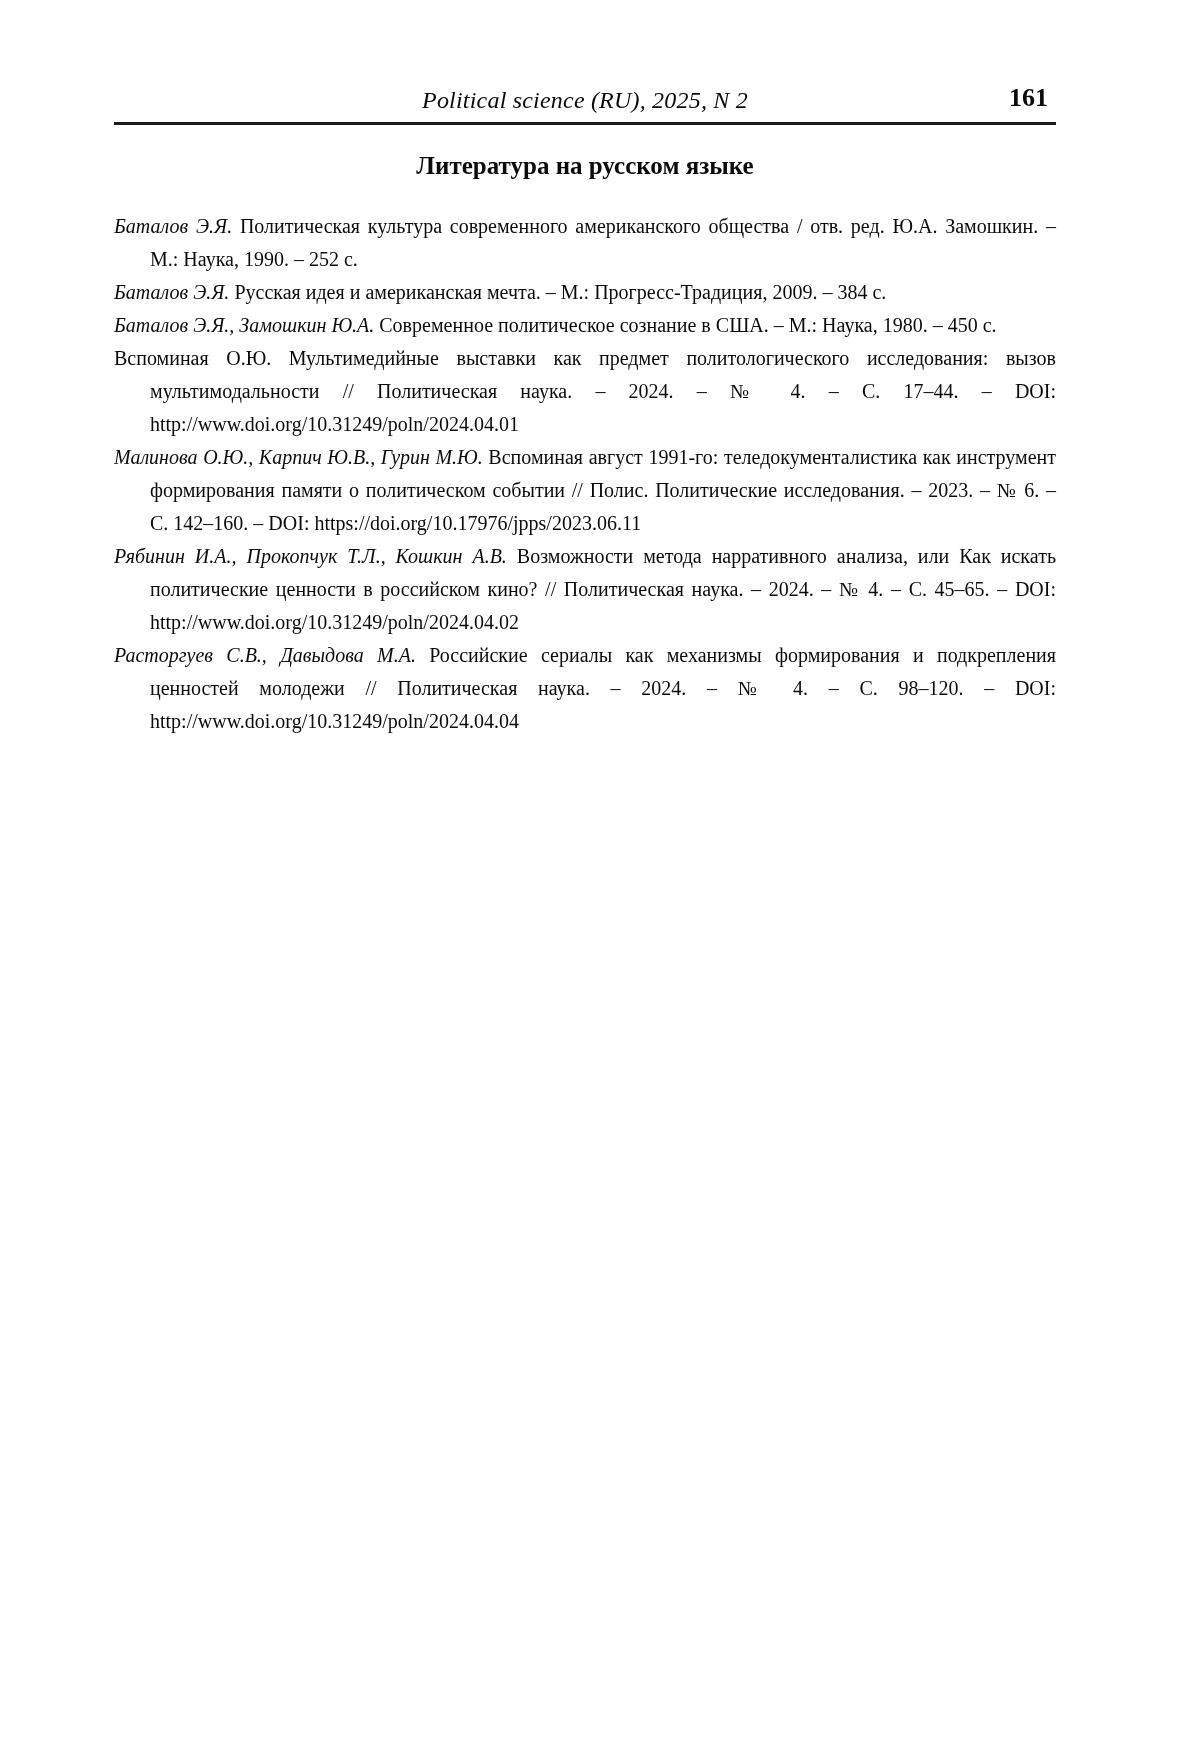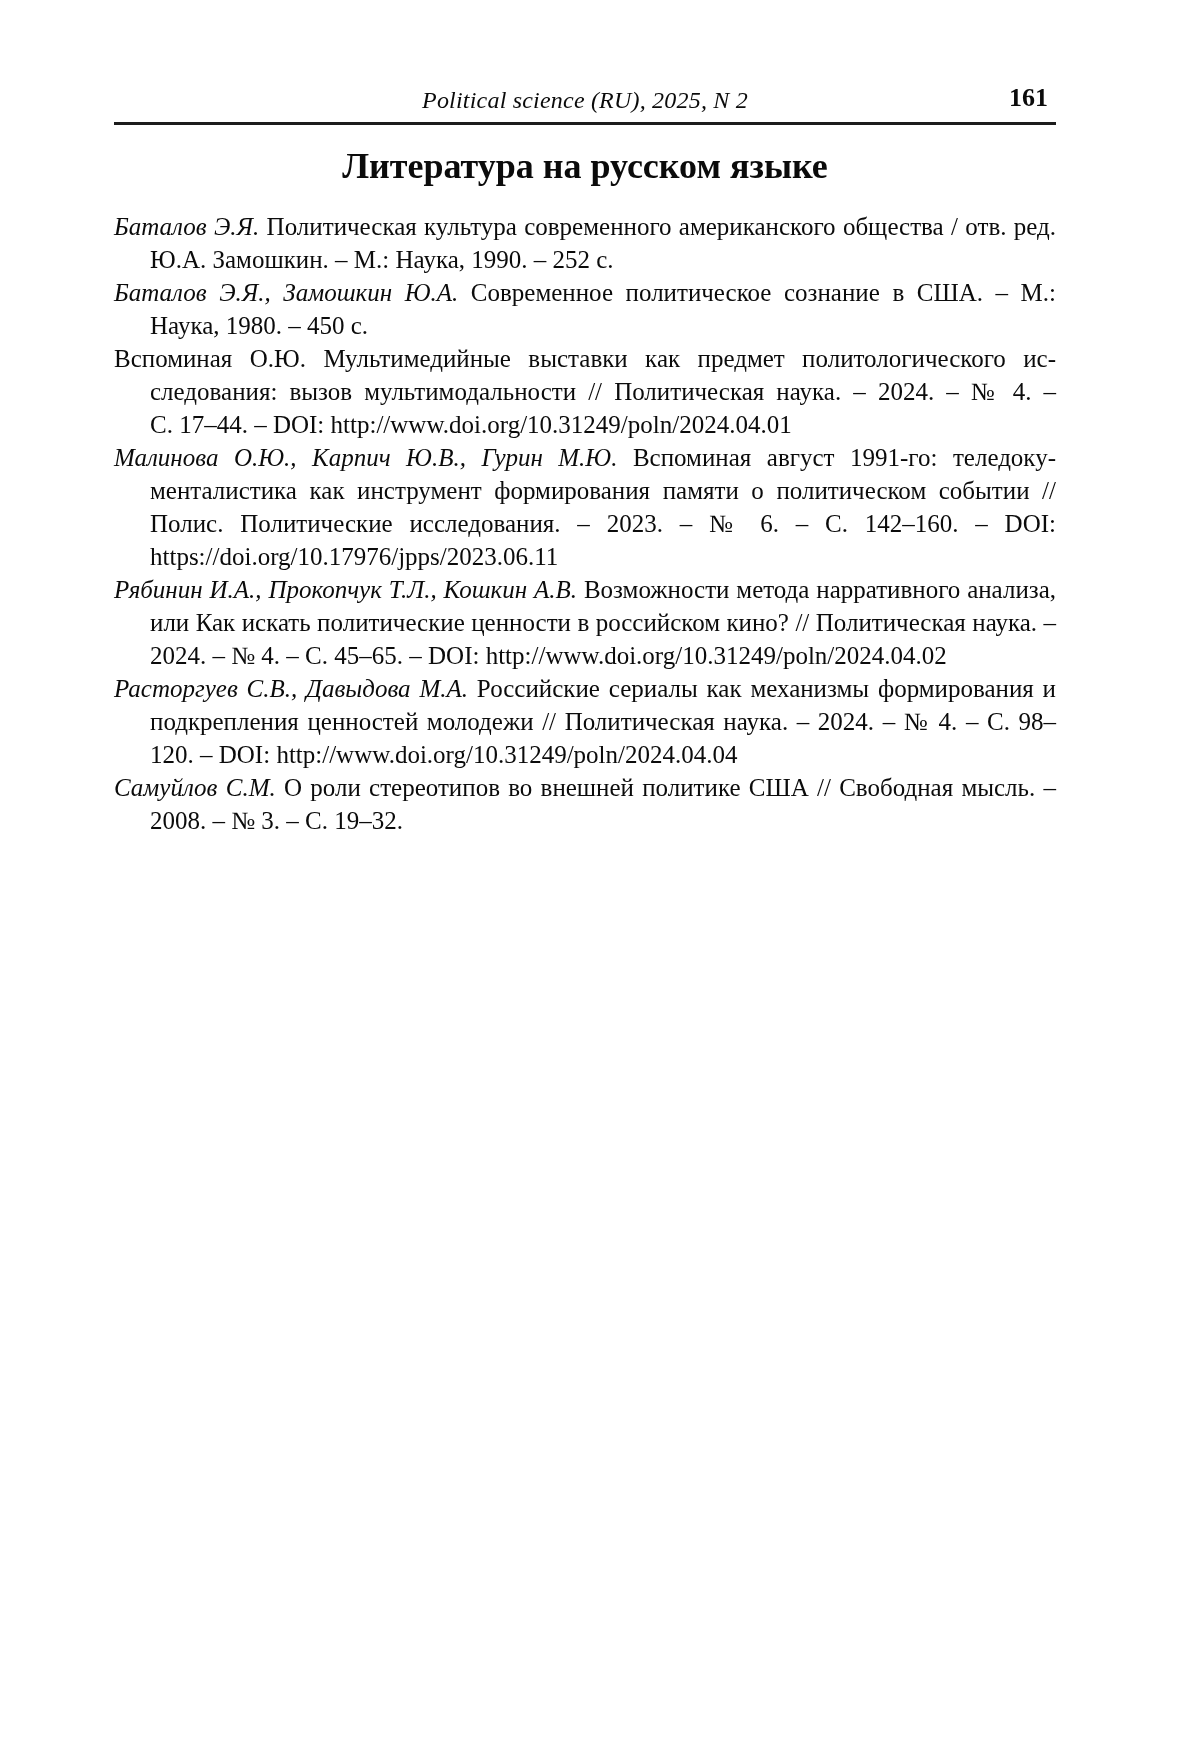--- a/index.html
+++ b/index.html
@@ -40,27 +40,27 @@
     line-height: 28px;
   }
   .header-rule {
     margin-top: 8px;
     height: 3px;
     background: #1c1c1c;
   }
   .section-title {
     margin: 24px 0 0 0;
     text-align: center;
-    font-size: 36px;
+    font-size: 25px;
     line-height: 34px;
     font-weight: bold;
   }
   .references {
     margin-top: 27px;
-    font-size: 25px;
+    font-size: 20px;
     line-height: 33px;
     text-align: justify;
   }
   .ref {
     margin: 0;
     padding-left: 36px;
     text-indent: -36px;
     hyphens: manual;
     -webkit-hyphens: manual;
   }
@@ -78,22 +78,22 @@
       <div class="journal-title">Political science (RU), 2025, N 2</div>
       <div class="page-number">161</div>
     </header>
 
     <div class="header-rule"></div>
 
     <h1 class="section-title">Литература на русском языке</h1>
 
     <div class="references" id="refs">
         <p class="ref"><span class="authors authors-italic">Баталов Э.Я.</span><span> Политическая культура современного американского общества / отв. ред. Ю.А. Замошкин. – М.: Наука, 1990. – 252 с.</span></p>
+        <p class="ref"><span class="authors authors-italic">Баталов Э.Я.</span><span> Русская идея и американская мечта. – М.: Прогресс-Традиция, 2009. – 384 с.</span></p>
         <p class="ref"><span class="authors authors-italic">Баталов Э.Я., Замошкин Ю.А.</span><span> Современное политическое сознание в США. – М.: Наука, 1980. – 450 с.</span></p>
         <p class="ref"><span class="authors">Вспоминая О.Ю.</span><span> Мультимедийные выставки как предмет политологического ис­следования: вызов мультимодальности // Политическая наука. – 2024. – №&nbsp;4. – С.&nbsp;17–44. – DOI: http://www.doi.org/10.31249/poln/2024.04.01</span></p>
         <p class="ref"><span class="authors authors-italic">Малинова О.Ю., Карпич Ю.В., Гурин М.Ю.</span><span> Вспоминая август 1991-го: теледоку­менталистика как инструмент формирования памяти о политическом событии // Полис. Политические исследования. – 2023. – №&nbsp;6. – С.&nbsp;142–160. – DOI: https://doi.org/10.17976/jpps/2023.06.11</span></p>
         <p class="ref"><span class="authors authors-italic">Рябинин И.А., Прокопчук Т.Л., Кошкин А.В.</span><span> Возможности метода нарративного ана­лиза, или Как искать политические ценности в российском кино? // Политическая наука. – 2024. – №&nbsp;4. – С.&nbsp;45–65. – DOI: http://www.doi.org/10.31249/poln/2024.04.02</span></p>
         <p class="ref"><span class="authors authors-italic">Расторгуев С.В., Давыдова М.А.</span><span> Российские сериалы как механизмы формирова­ния и подкрепления ценностей молодежи // Политическая наука. – 2024. – №&nbsp;4. – С.&nbsp;98–120. – DOI: http://www.doi.org/10.31249/poln/2024.04.04</span></p>
-        <p class="ref"><span class="authors authors-italic">Самуйлов С.М.</span><span> О роли стереотипов во внешней политике США // Свободная мысль. – 2008. – №&nbsp;3. – С.&nbsp;19–32.</span></p>
       </div>
 
   </div>
 </div>
 
 </body></html>

